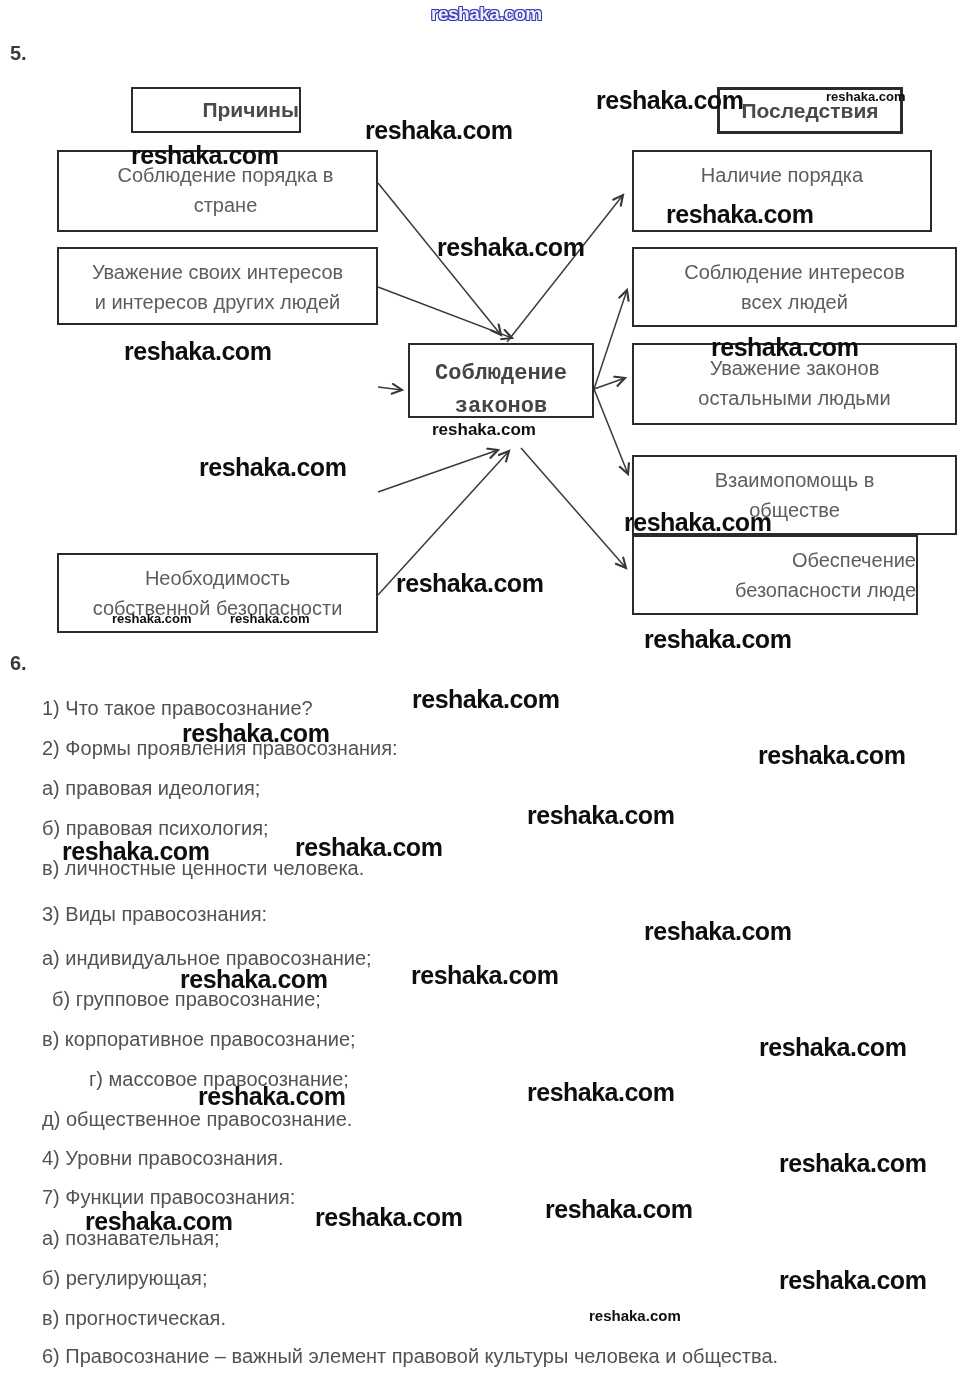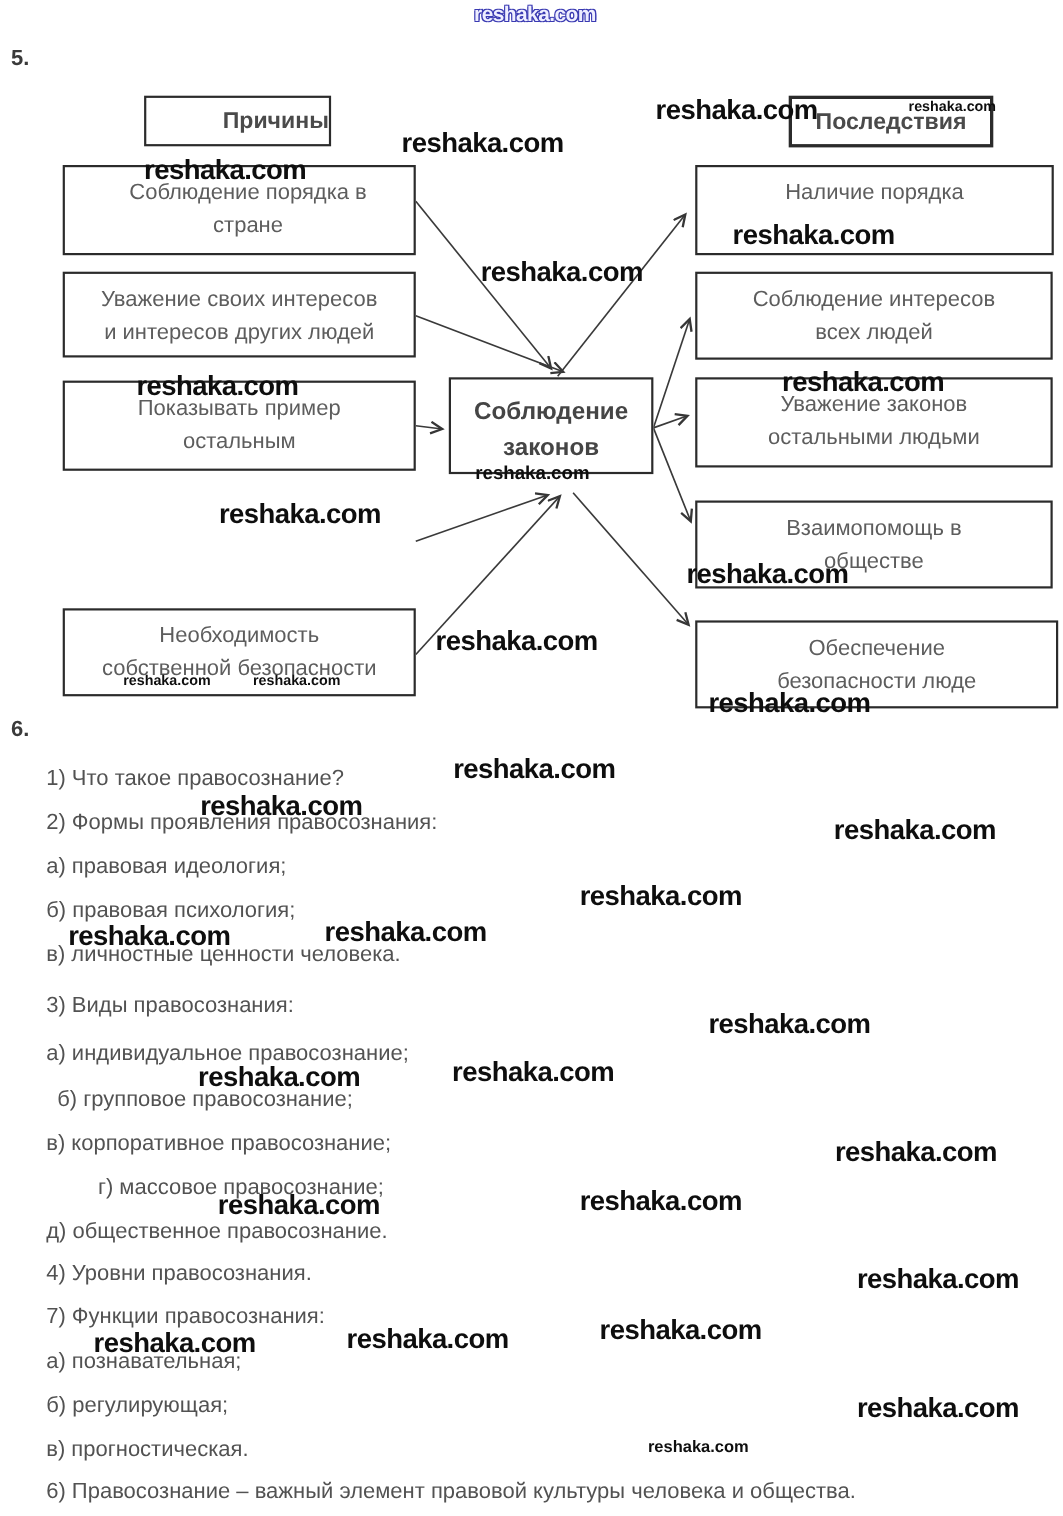--- a/index.html
+++ b/index.html
@@ -73,36 +73,34 @@
     <span>Причины</span>
   </div>
   <div class="hbox" style="left:717px;top:87px;width:186px;height:47px;border-width:3px;">
     <span>Последствия</span>
   </div>
 
   <div class="dbox" style="left:57px;top:150px;width:321px;height:82px;padding-left:16px;">Соблюдение порядка в
 стране</div>
   <div class="dbox" style="left:57px;top:247px;width:321px;height:78px;">Уважение своих интересов
 и интересов других людей</div>
-  <div class="dbox" style="left:57px;top:346px;width:321px;height:82px;">Показывать пример
-остальным</div>
   <div class="dbox" style="left:57px;top:553px;width:321px;height:80px;">Необходимость
 собственной безопасности</div>
 
-  <div class="center-box" style="left:408px;top:343px;width:186px;height:88px;">Соблюдение
+  <div class="center-box" style="left:408px;top:343px;width:186px;height:75px;font-family:Liberation Mono, monospace;">Соблюдение
 законов</div>
 
-  <div class="dbox" style="left:632px;top:150px;width:326px;height:82px;">Наличие порядка</div>
+  <div class="dbox" style="left:632px;top:150px;width:300px;height:82px;">Наличие порядка</div>
   <div class="dbox" style="left:632px;top:247px;width:325px;height:80px;">Соблюдение интересов
 всех людей</div>
   <div class="dbox" style="left:632px;top:343px;width:325px;height:82px;">Уважение законов
 остальными людьми</div>
   <div class="dbox" style="left:632px;top:455px;width:325px;height:80px;">Взаимопомощь в
 обществе</div>
-  <div class="dbox" style="left:632px;top:564px;width:330px;height:80px;">Обеспечение
+  <div class="dbox" style="left:632px;top:535px;width:286px;height:80px;text-align:right;">Обеспечение
 безопасности люде</div>
 
   <div class="line" style="top:697px;">1) Что такое правосознание?</div>
   <div class="line" style="top:737px;">2) Формы проявления правосознания:</div>
   <div class="line" style="top:777px;">а) правовая идеология;</div>
   <div class="line" style="top:817px;">б) правовая психология;</div>
   <div class="line" style="top:857px;">в) личностные ценности человека.</div>
   <div class="line" style="top:903px;">3) Виды правосознания:</div>
   <div class="line" style="top:947px;">а) индивидуальное правосознание;</div>
   <div class="line" style="top:988px;margin-left:10px;">б) групповое правосознание;</div>

